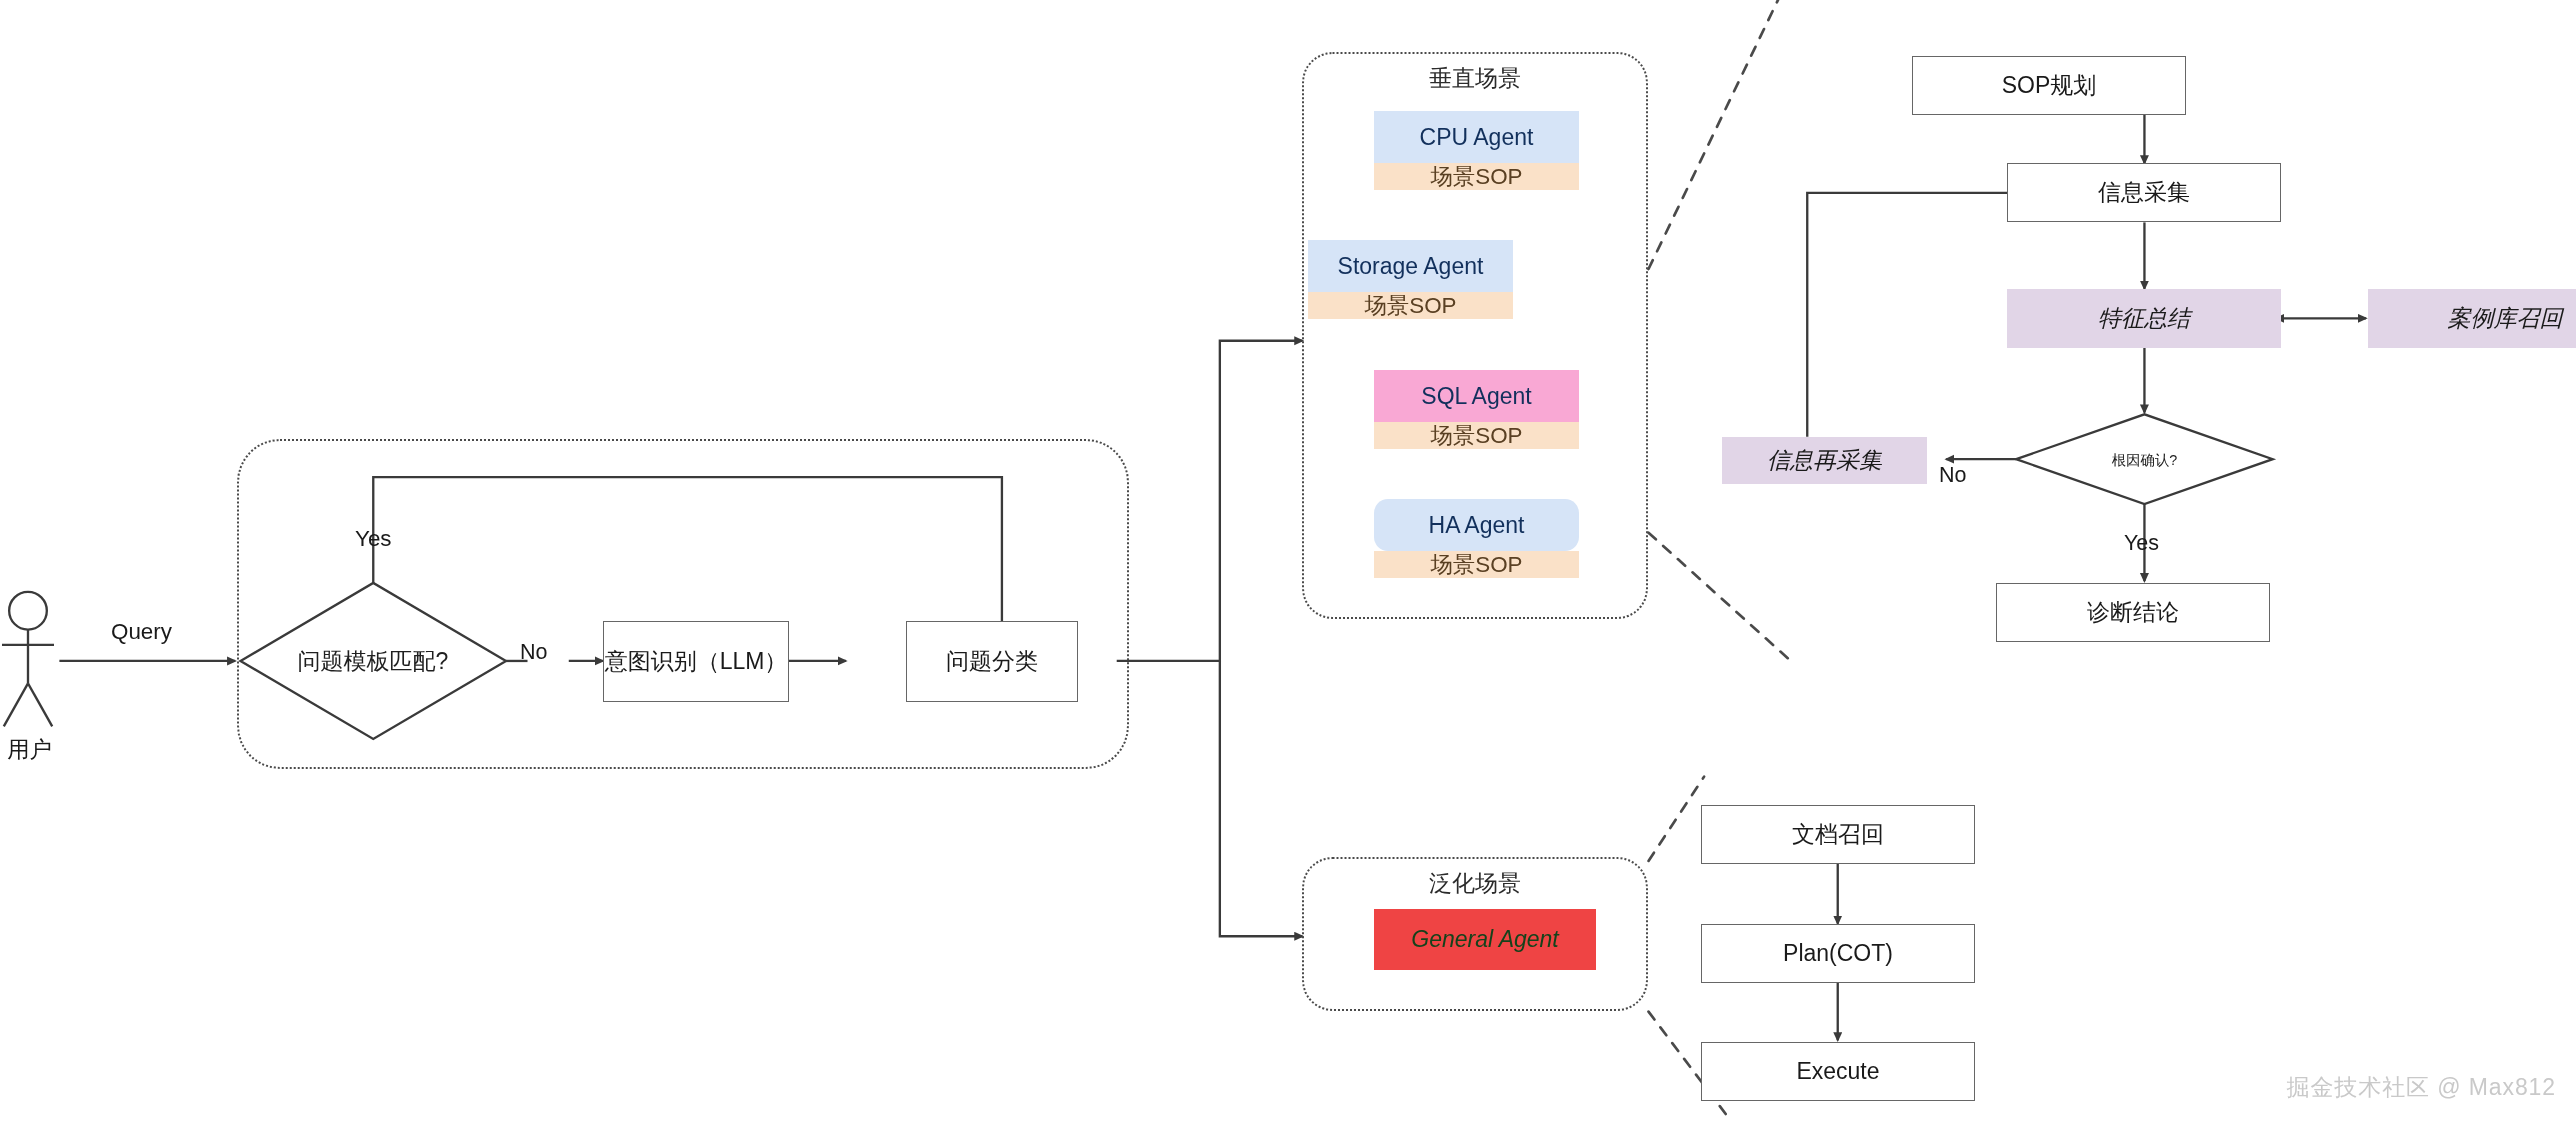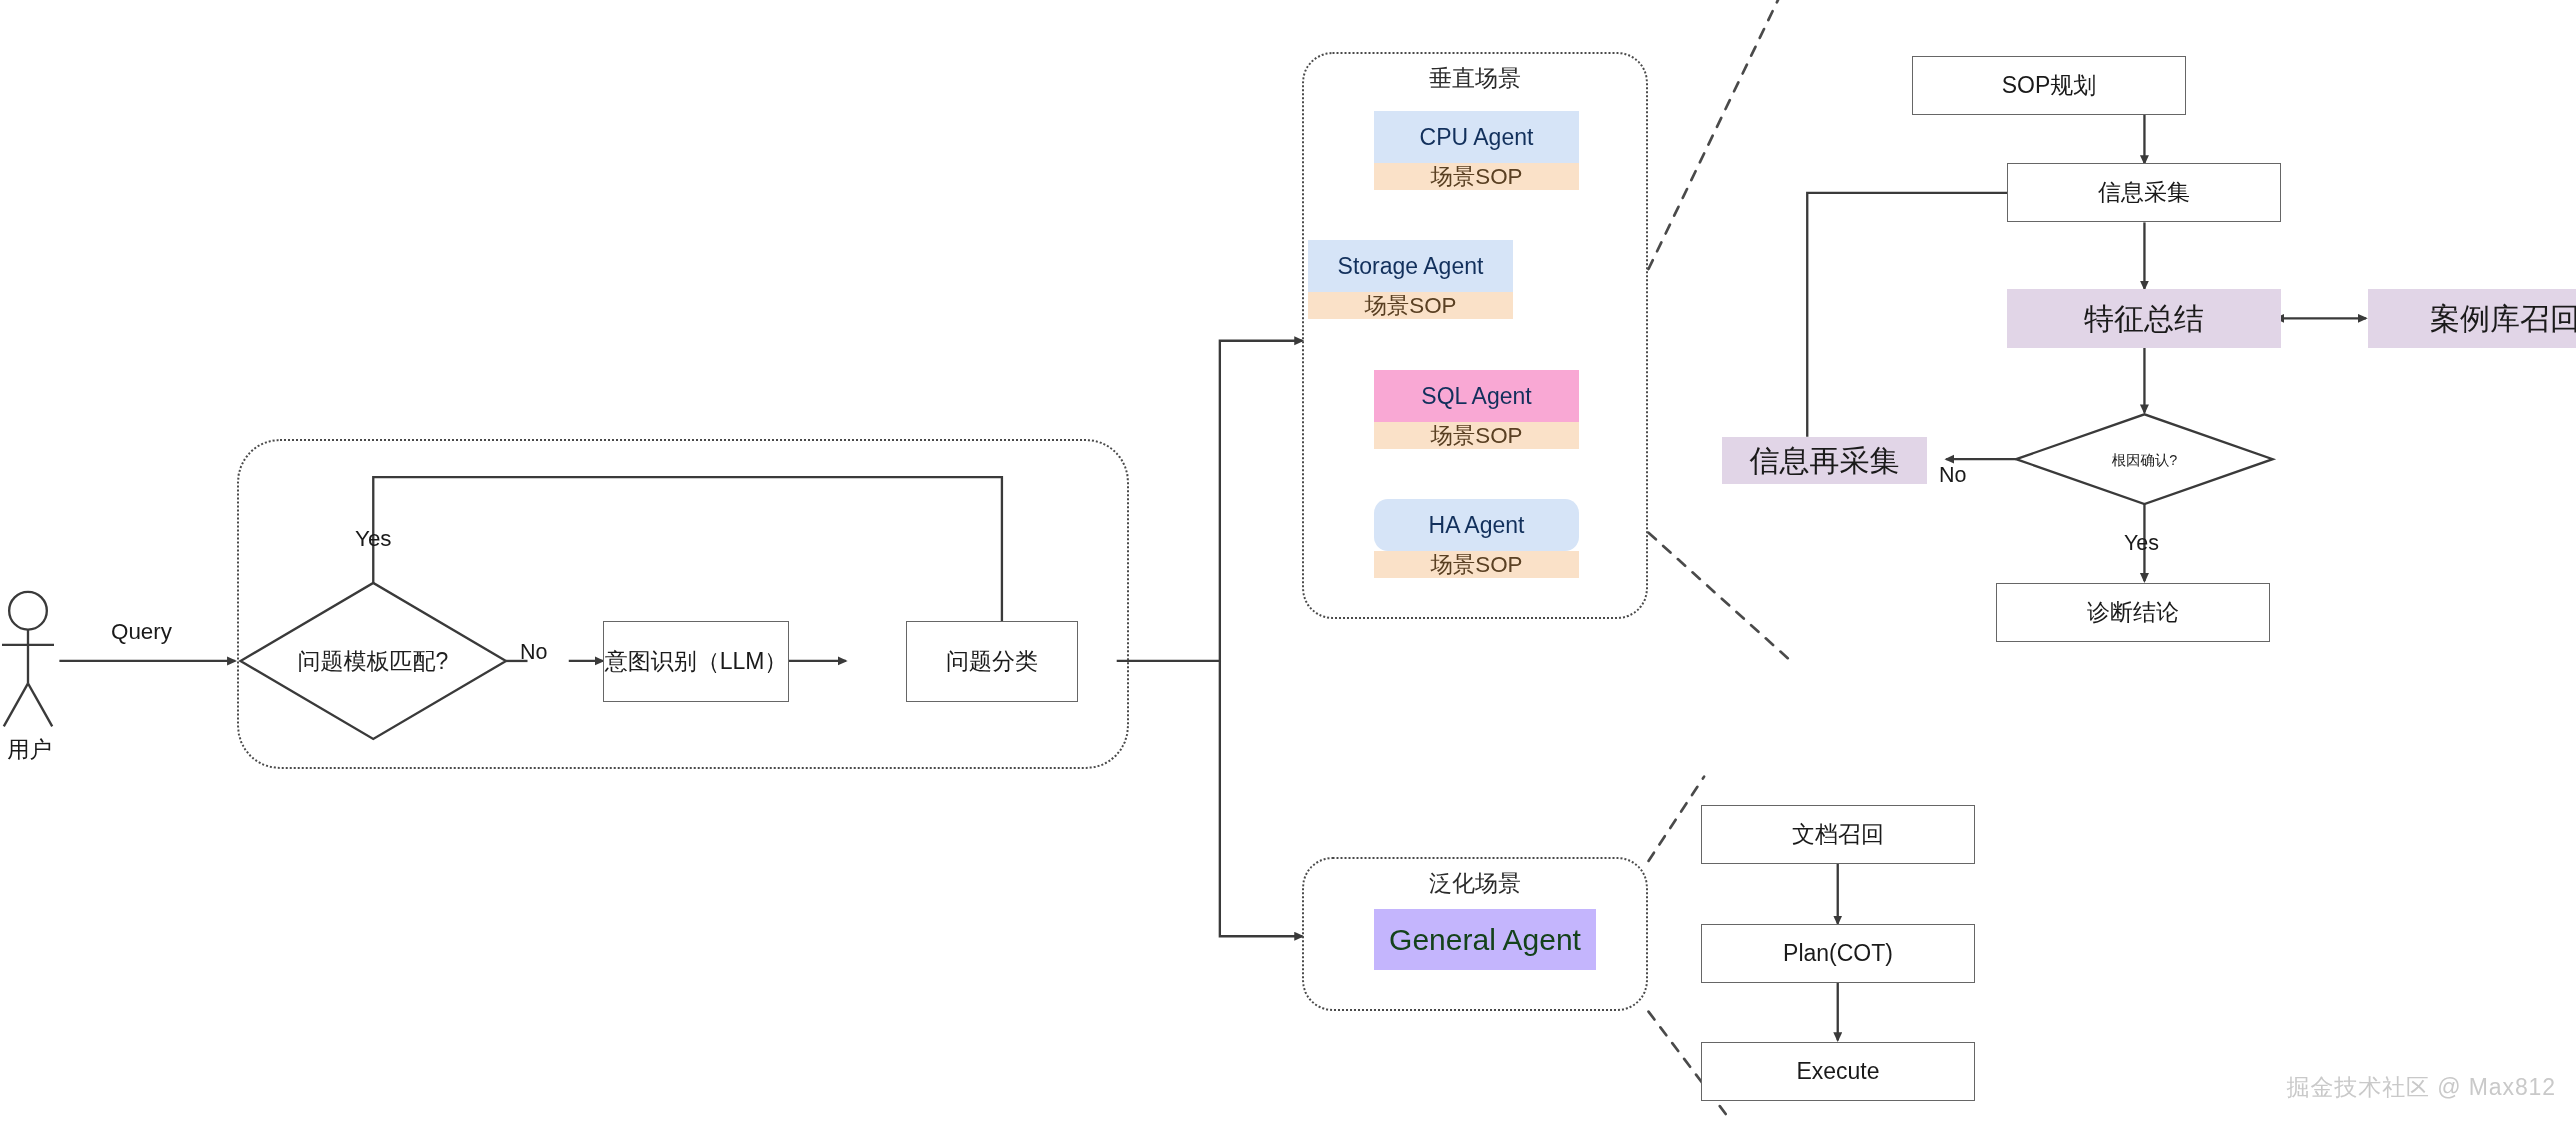--- a/index.html
+++ b/index.html
@@ -36,22 +36,23 @@
     line-height: 1.25;
   }
   .boxnode {
     border: 1.8px solid #666666;
     background: #ffffff;
     font-size: 23px;
     color: #1a1a1a;
   }
   .fillnode {
     border: none;
-    font-size: 30px;
+    font-size: 23px;
     color: #1a1a1a;
+    font-style: italic;
   }
   .lbl {
     position: absolute;
     font-size: 22.4px;
     color: #1a1a1a;
     white-space: nowrap;
   }
   .grouplabel {
     position: absolute;
     font-size: 23px;
@@ -208,21 +209,21 @@
   <div class="agentcard" style="left:1374px; top:370px; width:205px;">
     <div class="top" style="height:52px; background:#f9a8d4;">SQL Agent</div>
     <div class="bot" style="height:27px; background:#fae1c8;">场景SOP</div>
   </div>
 
   <div class="agentcard" style="left:1374px; top:499px; width:205px;">
     <div class="top" style="height:52px; background:#d6e4f7;border-radius:14px;">HA Agent</div>
     <div class="bot" style="height:27px; background:#fae1c8;">场景SOP</div>
   </div>
 
-  <div class="node fillnode" style="left:1374px; top:909px; width:222px; height:61px; background:#c4b5fd; color:#14421b;">
+  <div class="node fillnode" style="left:1374px; top:909px; width:222px; height:61px; background:#ef4444; color:#14421b;">
     <span>General Agent</span>
   </div>
 
   <div class="node boxnode" style="left:1912px; top:56px; width:274px; height:59px;">
     <span>SOP规划</span>
   </div>
 
   <div class="node boxnode" style="left:2007px; top:163px; width:274px; height:59px;">
     <span>信息采集</span>
   </div>

